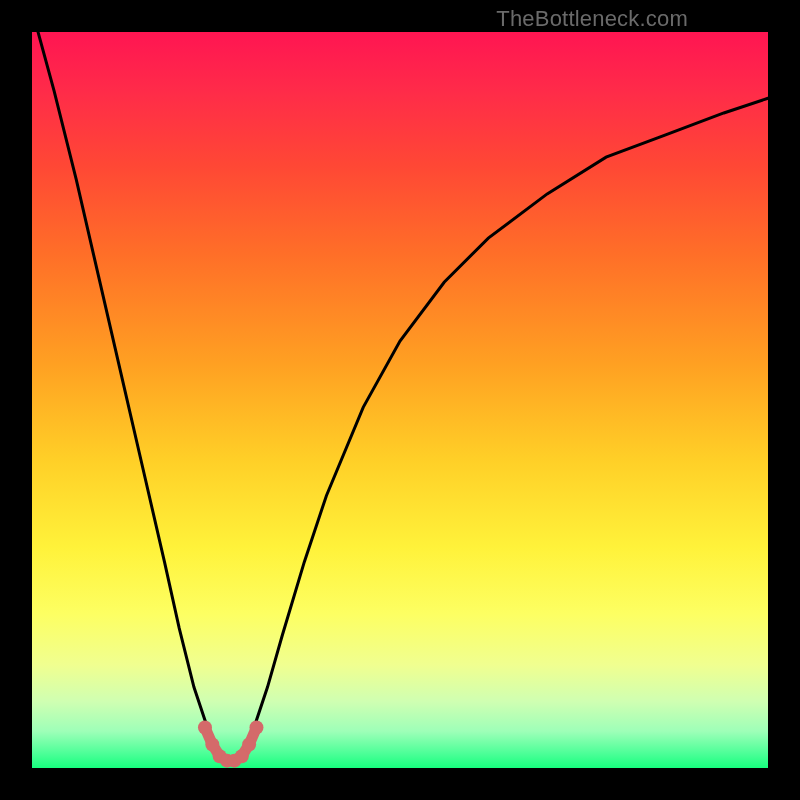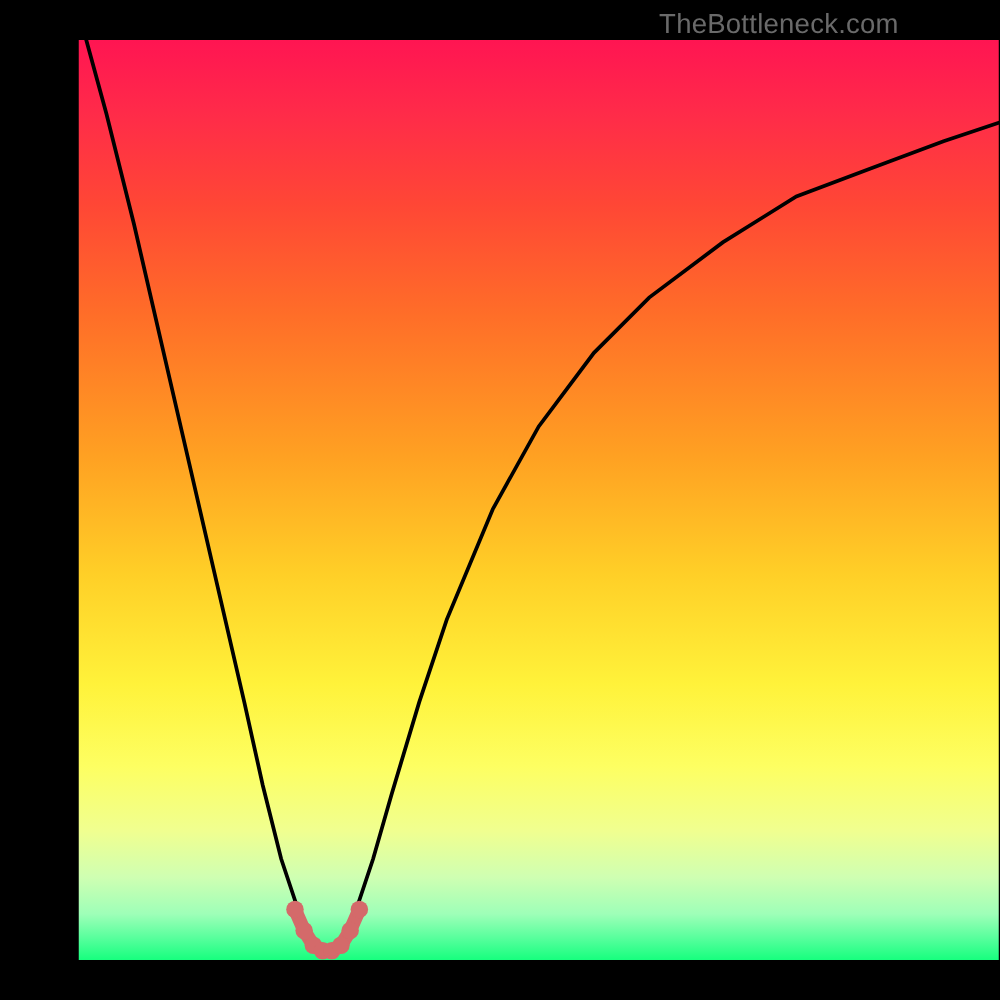--- a/index.html
+++ b/index.html
@@ -11,21 +11,20 @@
     overflow: hidden;
     font-family: Arial, Helvetica, sans-serif;
   }
   .frame {
     position: absolute;
     left: 0;
     top: 0;
     width: 708px;
     height: 800px;
     background: #000;
-    margin-left: 31px;
   }
   .plot {
     position: absolute;
     left: 32px;
     top: 32px;
     width: 736px;
     height: 736px;
     background: linear-gradient(to bottom,
       #ff1552 0%,
       #ff2b49 8%,

